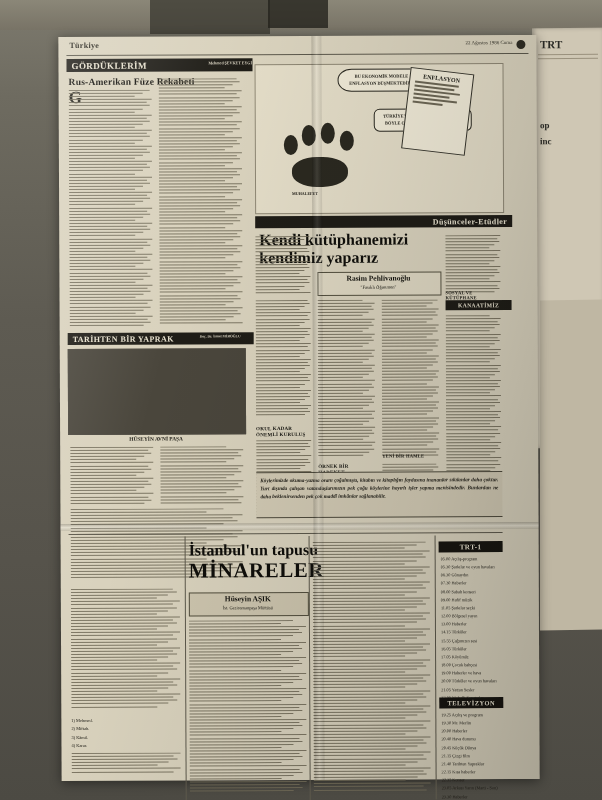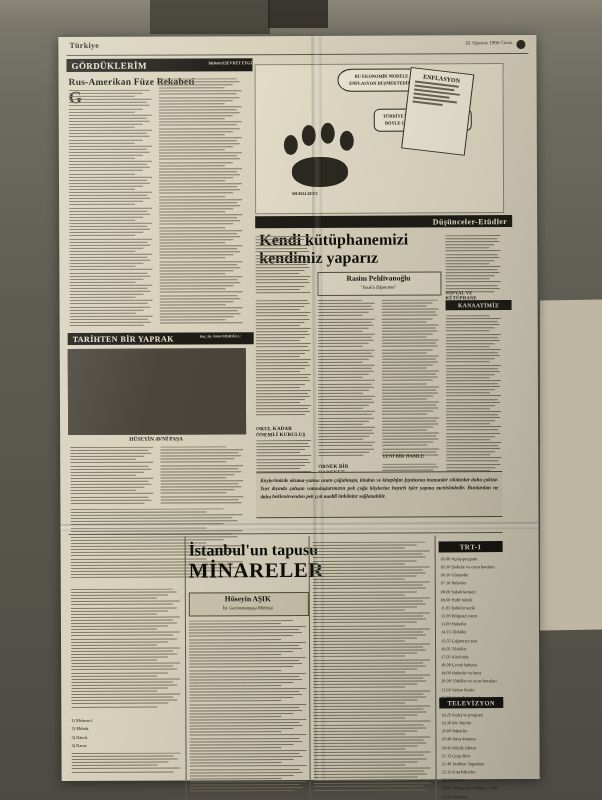--- a/index.html
+++ b/index.html
@@ -73,20 +73,27 @@
 </style>
 </head>
 <body>
 
 <div id="page">
   <div class="bg-desk"></div>
   <div class="bg-strip-top"></div>
   <div class="bg-darkband"></div>
   <div class="bg-darkband2"></div>
 
+  <div class="neighbor">
+    <div class="nh">TRT</div>
+    <div class="nl" style="top:26px"></div>
+    <div class="nl" style="top:30px"></div>
+    <div class="nh" style="top:92px;font-size:9px">op</div>
+    <div class="nh" style="top:108px;font-size:9px">inc</div>
+  </div>
   <div class="neighbor2"></div>
 
   <div class="sheet">
 
     <div class="masthead">
       <div class="mast-name">Türkiye</div>
       <div class="mast-right">22 Ağustos 1986 Cuma</div>
       <div class="mast-dot"></div>
     </div>
 

